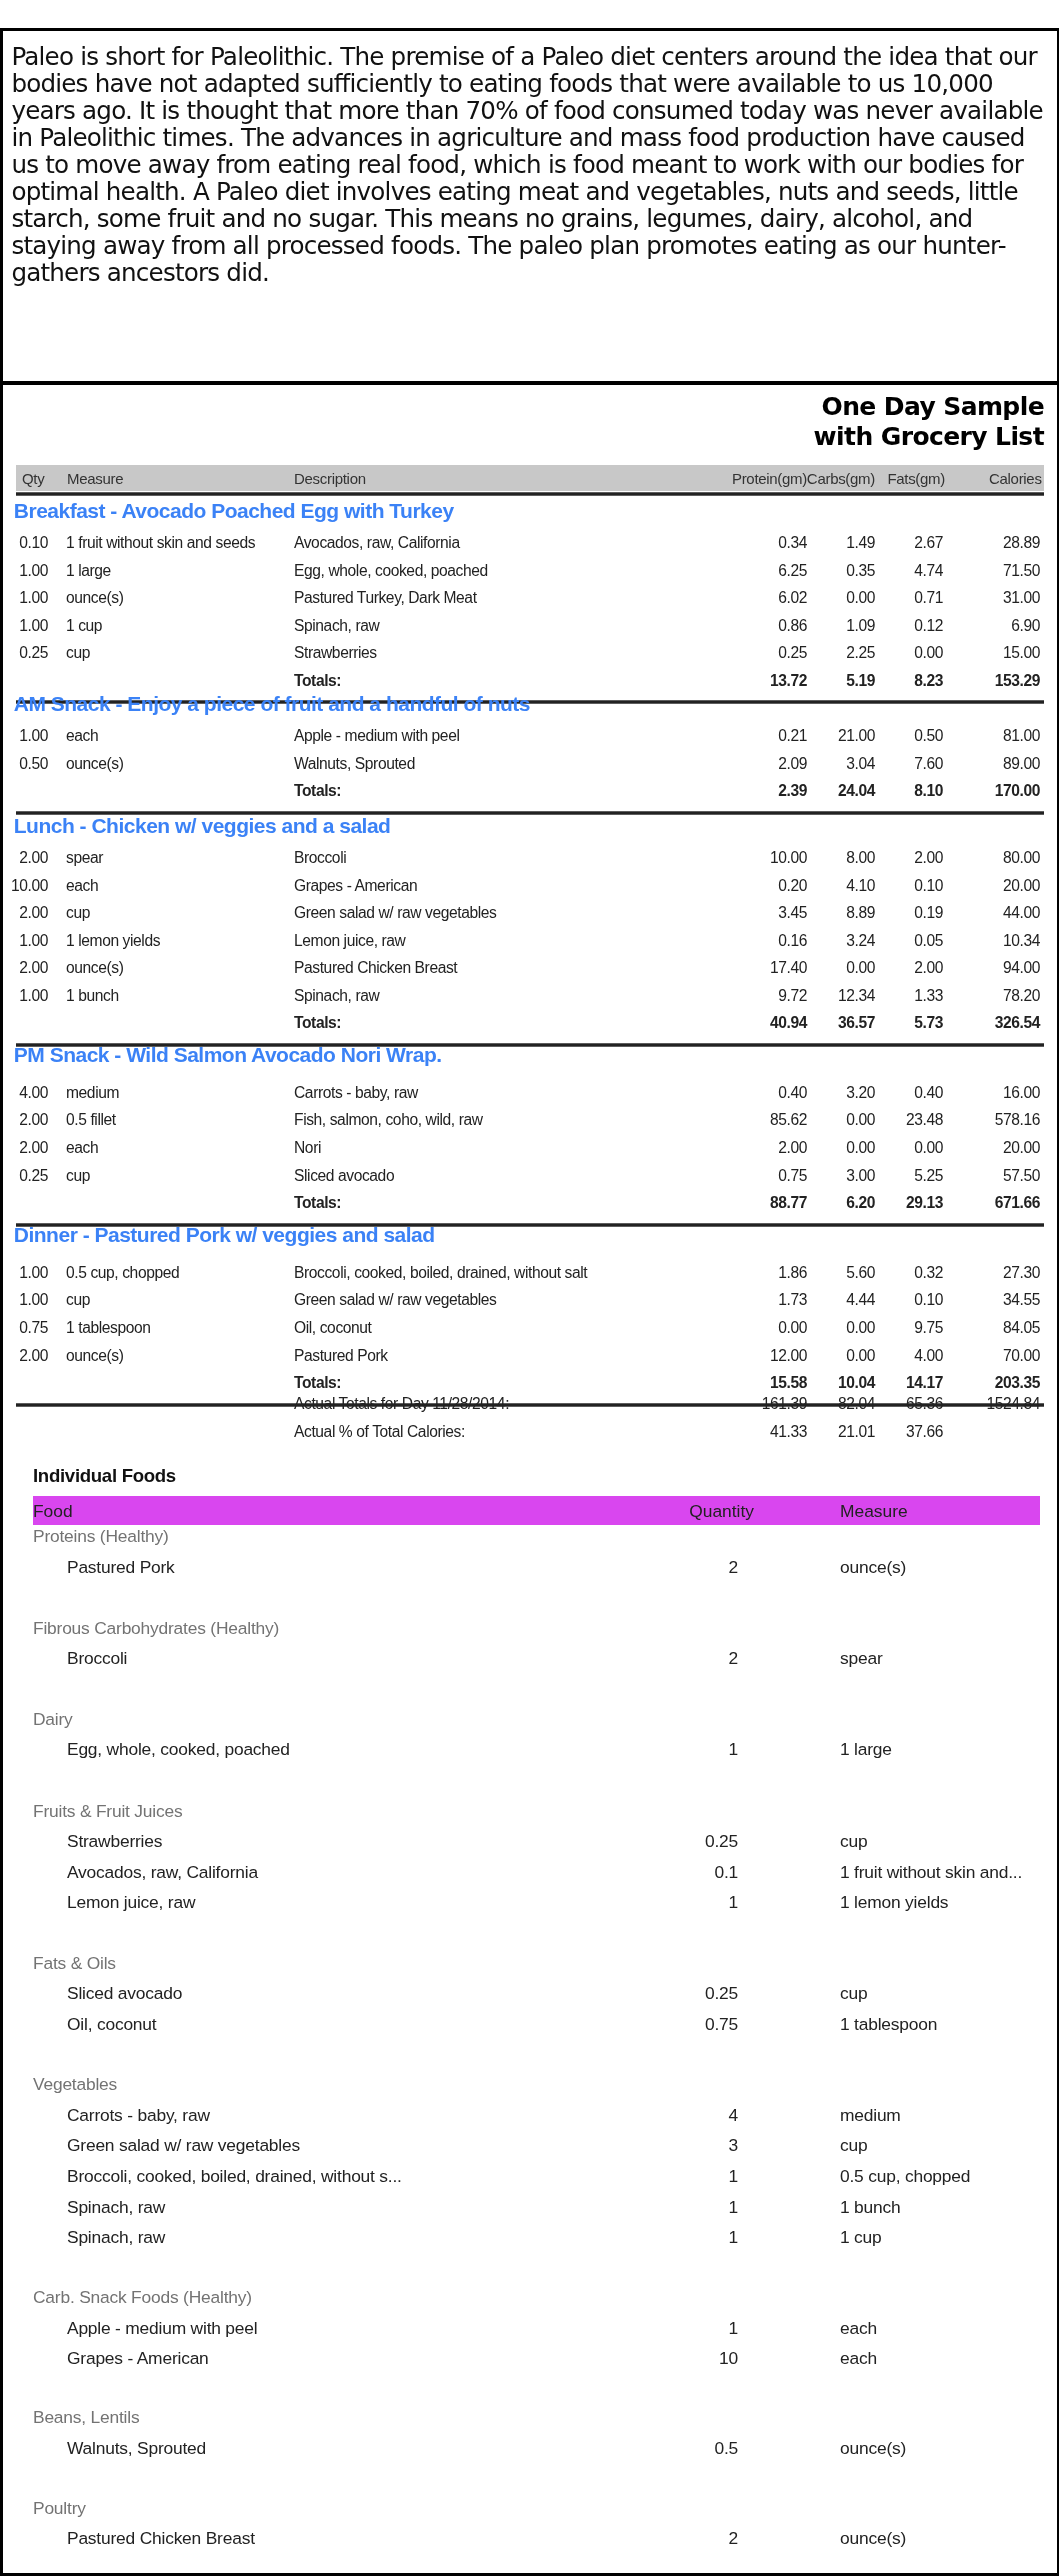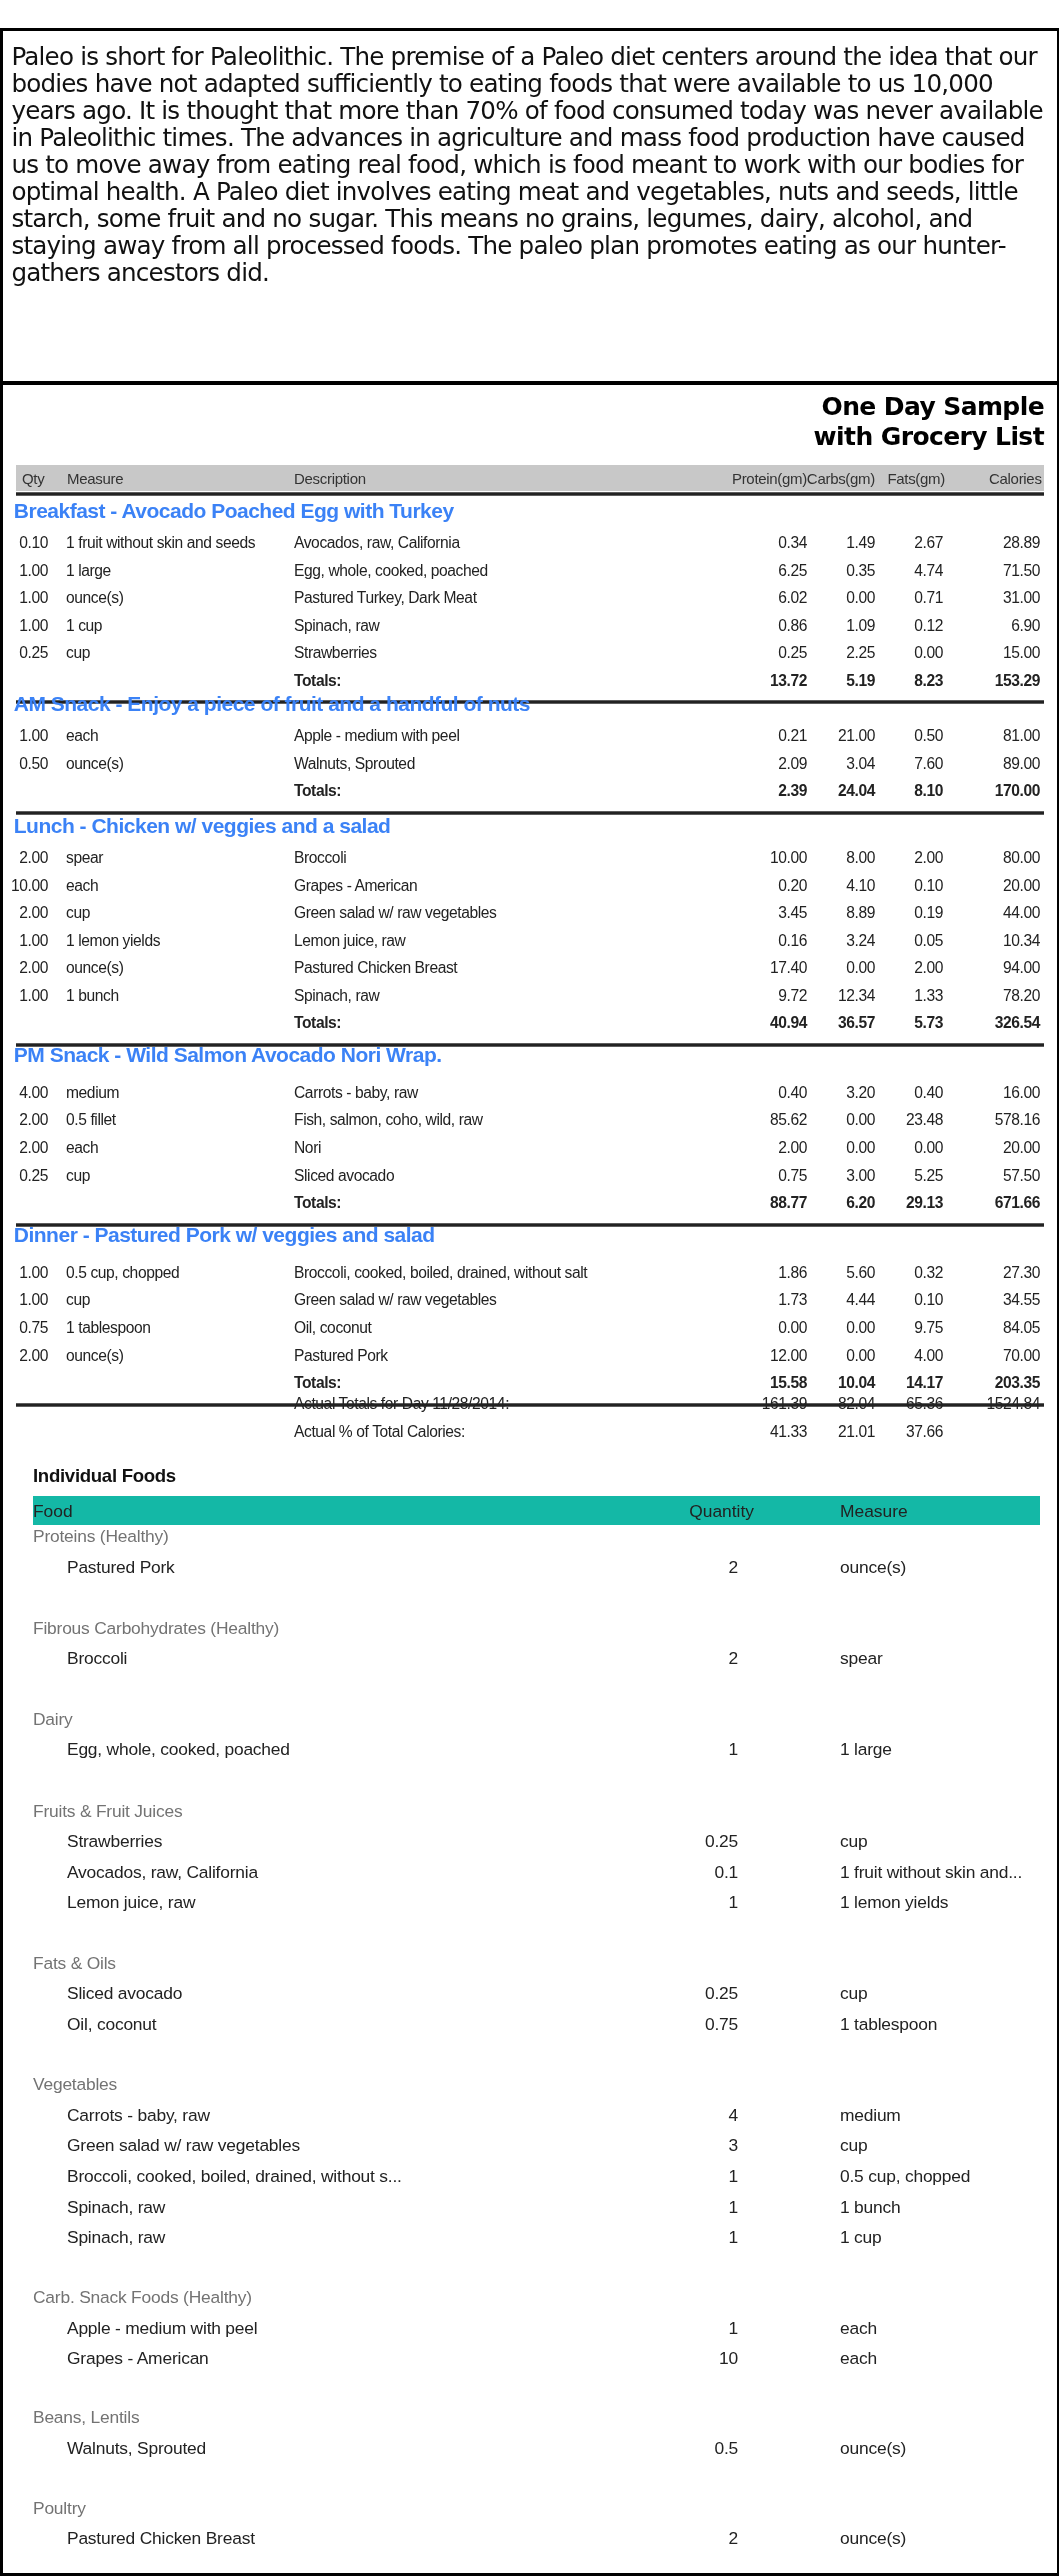--- a/index.html
+++ b/index.html
@@ -64,21 +64,21 @@
   .c-fat { right: 114px; }
   .c-cal { right: 17px; }
   .frow.total { font-weight: bold; }
   .frow.summary { font-weight: normal; }
 
   
   .if-title {
     position: absolute; left: 30px; font-weight: bold; font-size: 18.6px; color: #111; letter-spacing: -0.3px;
   }
   .if-header {
-    position: absolute; left: 30px; right: 17px; height: 29px; background: #14b8a6;
+    position: absolute; left: 30px; right: 17px; height: 29px; background: #d946ef;
     font-size: 17.4px; color: #222;
   }
   .if-header span { position: absolute; top: 4.8px; }
   .if-cat { position: absolute; left: 30px; font-size: 17.4px; color: #737373; letter-spacing: -0.2px; white-space: nowrap; }
   .if-item { position: absolute; left: 0; right: 0; height: 30px; font-size: 17.4px; color: #222; letter-spacing: -0.2px; }
   .if-item span { position: absolute; top: 0; white-space: nowrap; }
   .if-food { left: 64px; }
   .if-qty { right: 319px; text-align: right; }
   .if-meas { left: 837px; }
 </style>

